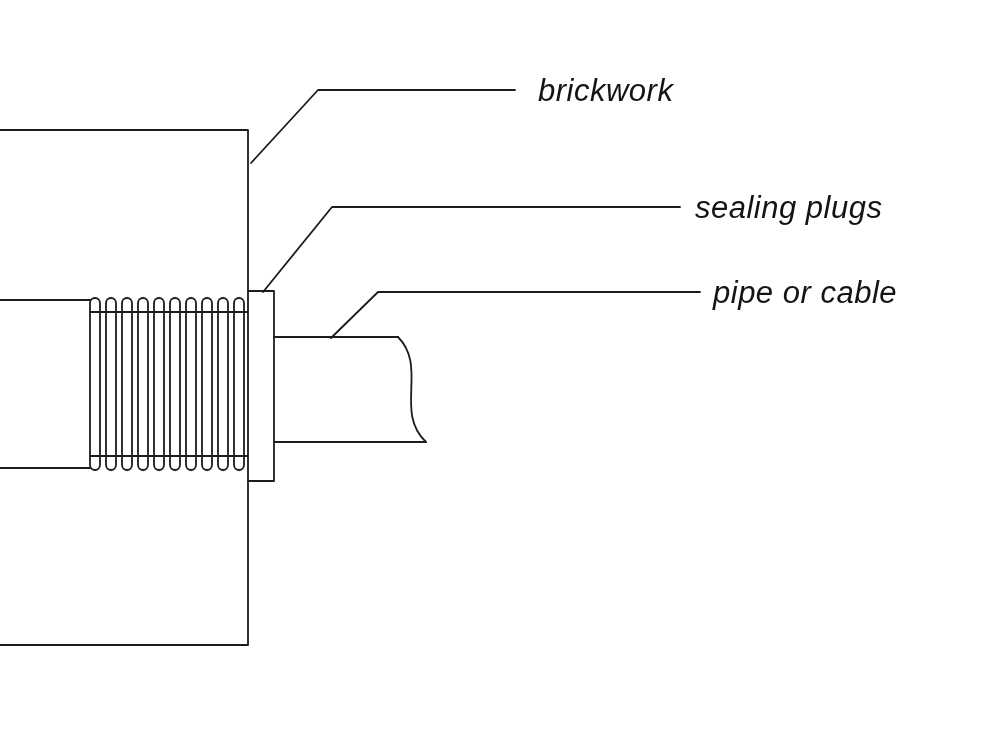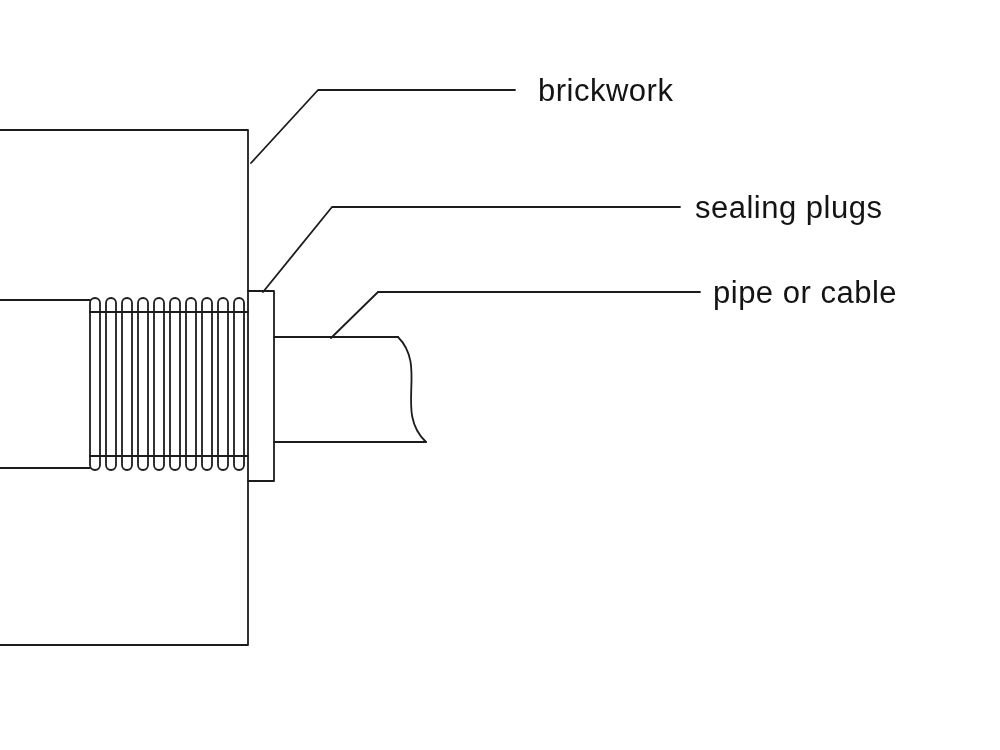--- a/index.html
+++ b/index.html
@@ -6,20 +6,21 @@
     margin: 0;
     padding: 0;
     background: #ffffff;
   }
   .canvas {
     position: relative;
     width: 1000px;
     height: 750px;
     background: #ffffff;
     overflow: hidden;
+    font-style: italic;
   }
   svg {
     display: block;
     width: 1000px;
     height: 750px;
   }
   .draw {
     fill: none;
     stroke: #1c1c1c;
     stroke-width: 1.8;

